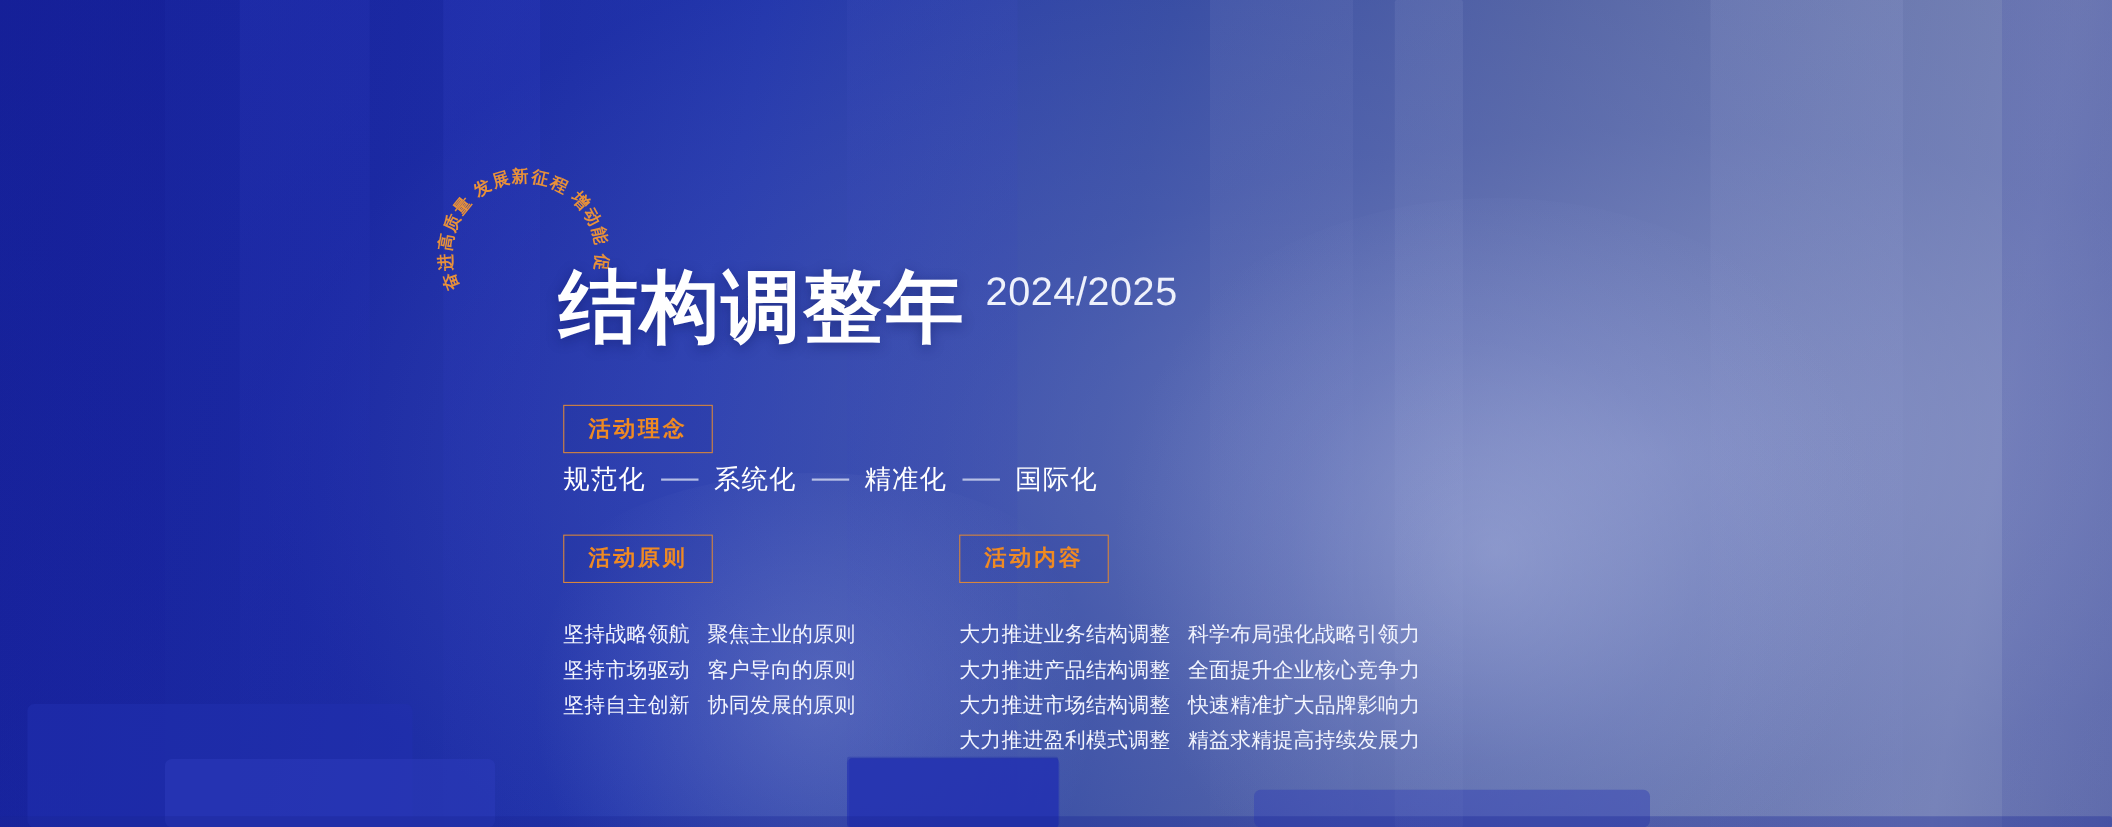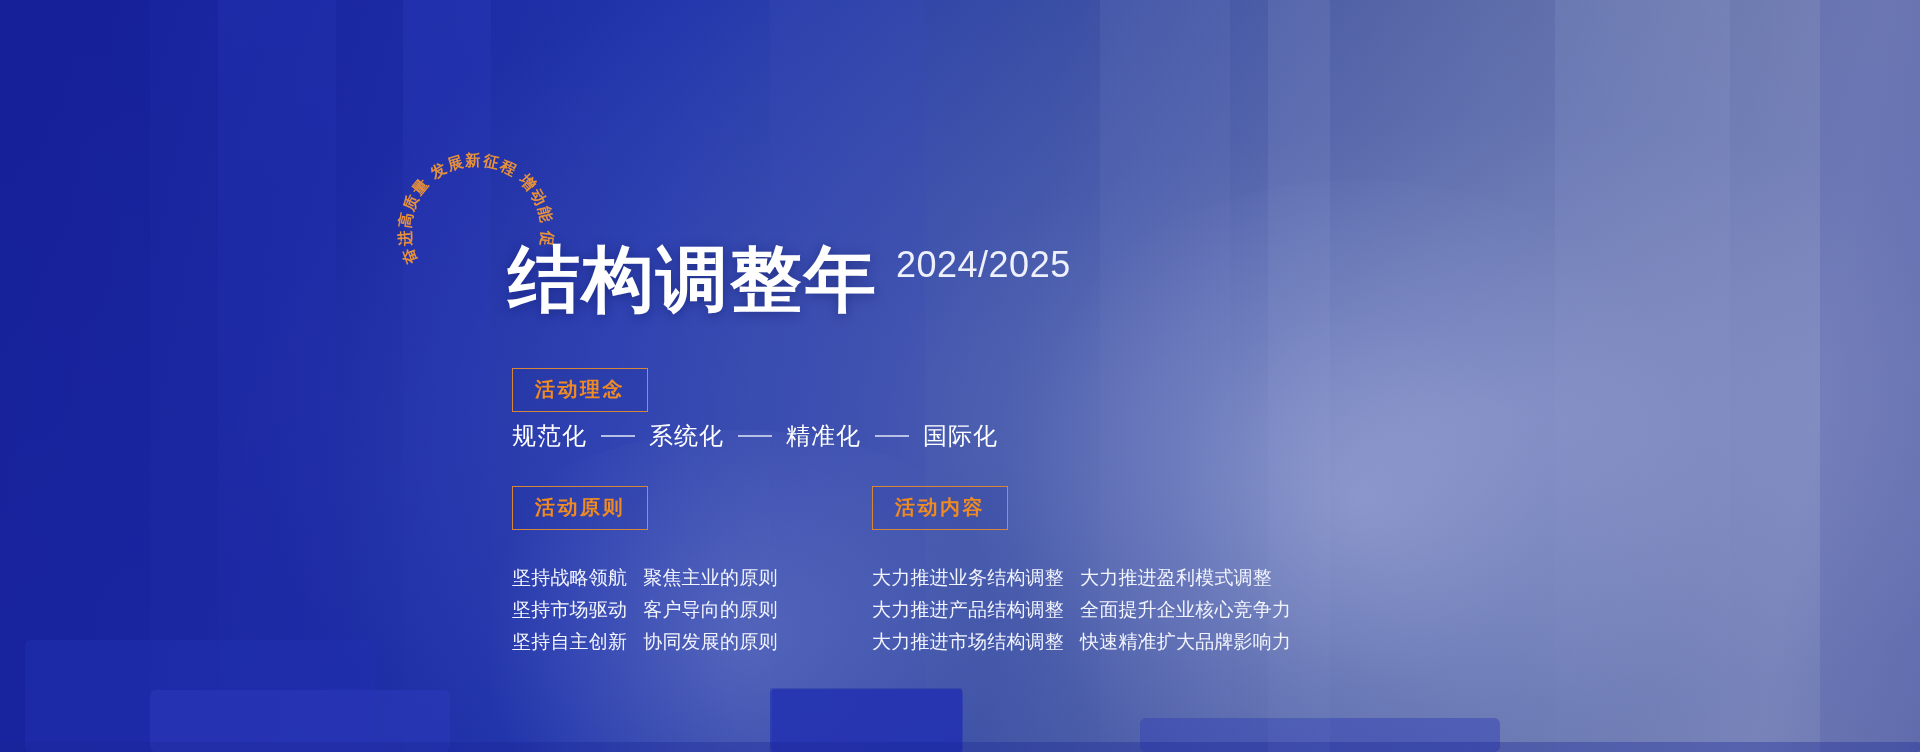--- a/index.html
+++ b/index.html
@@ -206,26 +206,30 @@
           <li>
             <span class="a">坚持自主创新</span>
             <span class="b">协同发展的原则</span>
           </li>
         </ul></div>
       <div class="col" id="col-content"><div class="badge">
           <span>活动内容</span>
         </div><ul>
           <li>
             <span class="a">大力推进业务结构调整</span>
-            <span class="b">大力推进盈利模式调整</span>
+            <span class="b">科学布局强化战略引领力</span>
           </li>
           <li>
             <span class="a">大力推进产品结构调整</span>
             <span class="b">全面提升企业核心竞争力</span>
           </li>
           <li>
             <span class="a">大力推进市场结构调整</span>
             <span class="b">快速精准扩大品牌影响力</span>
           </li>
+          <li>
+            <span class="a">大力推进盈利模式调整</span>
+            <span class="b">精益求精提高持续发展力</span>
+          </li>
         </ul></div>
     </div>
 
 </div>
 
 </body></html>

